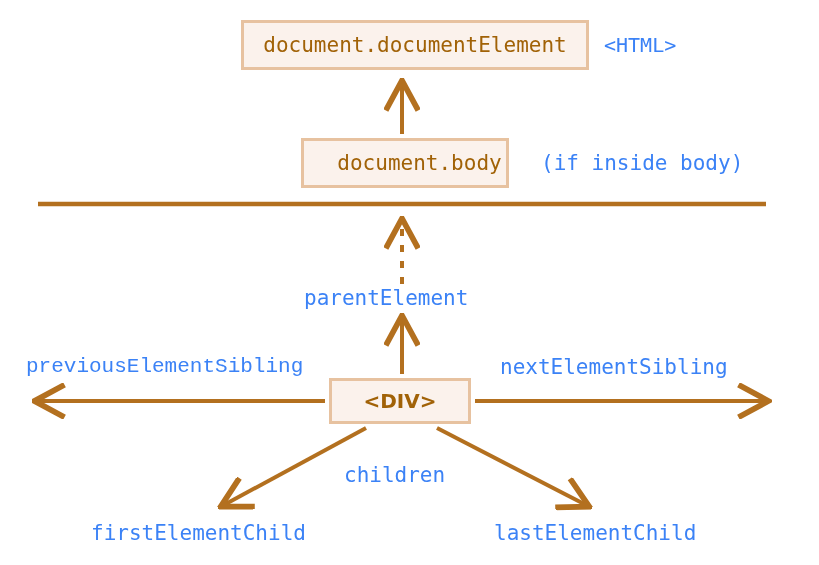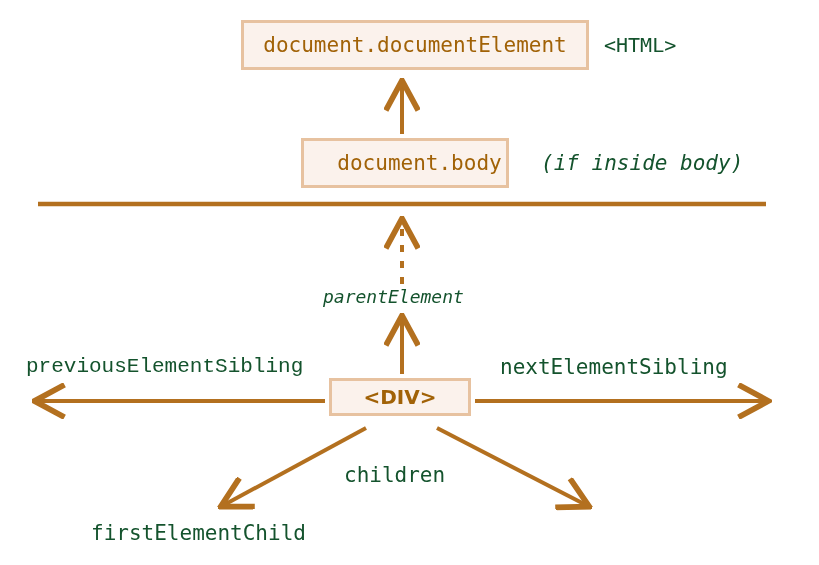--- a/index.html
+++ b/index.html
@@ -34,52 +34,52 @@
     border: 3px solid #e7c2a0;
     display: flex;
     align-items: center;
     justify-content: center;
     color: #a16207;
     font-family: "DejaVu Sans Mono", monospace;
     white-space: nowrap;
   }
   .lbl {
     position: absolute;
-    color: #14532d;
+    color: #3b82f6;
     font-family: "DejaVu Sans Mono", monospace;
     white-space: nowrap;
   }
   .lbl-sans {
     font-family: "DejaVu Sans", sans-serif;
     font-weight: bold;
   }
 
   
   #box-document-element {
     left: 241px; top: 20px; width: 348px; height: 50px;
     font-size: 21px;
   }
   #box-document-body {
     left: 301px; top: 138px; width: 208px; height: 50px;
     font-size: 21px;
     padding-left: 29px;
   }
   #box-div {
-    left: 329px; top: 378px; width: 142px; height: 38px;
+    left: 329px; top: 378px; width: 142px; height: 46px;
     font-size: 20px;
   }
 
   #label-html {
     left: 604px; top: 33px; font-size: 20px;
   }
   #label-if-inside-body {
-    left: 541px; top: 151px; font-size: 21px; font-style: italic;
+    left: 541px; top: 151px; font-size: 21px;
   }
   #label-parent-element {
-    left: 323px; top: 286px; font-size: 18px; font-style: italic;
+    left: 304px; top: 286px; font-size: 21px;
   }
   #label-previous-sibling {
     left: 26px; top: 355px; font-size: 21px; font-family: Liberation Mono, monospace;
   }
   #label-next-sibling {
     left: 500px; top: 355px; font-size: 21px;
   }
   #label-children {
     left: 344px; top: 463px; font-size: 21px;
   }
@@ -138,14 +138,15 @@
   <div class="lbl" id="label-parent-element">parentElement</div>
 
   <div class="lbl" id="label-previous-sibling">previousElementSibling</div>
 
   <div class="lbl" id="label-next-sibling">nextElementSibling</div>
 
   <div class="lbl" id="label-children">children</div>
 
   <div class="lbl" id="label-first-child">firstElementChild</div>
 
+  <div class="lbl" id="label-last-child">lastElementChild</div>
 
 </div>
 
 </body></html>

